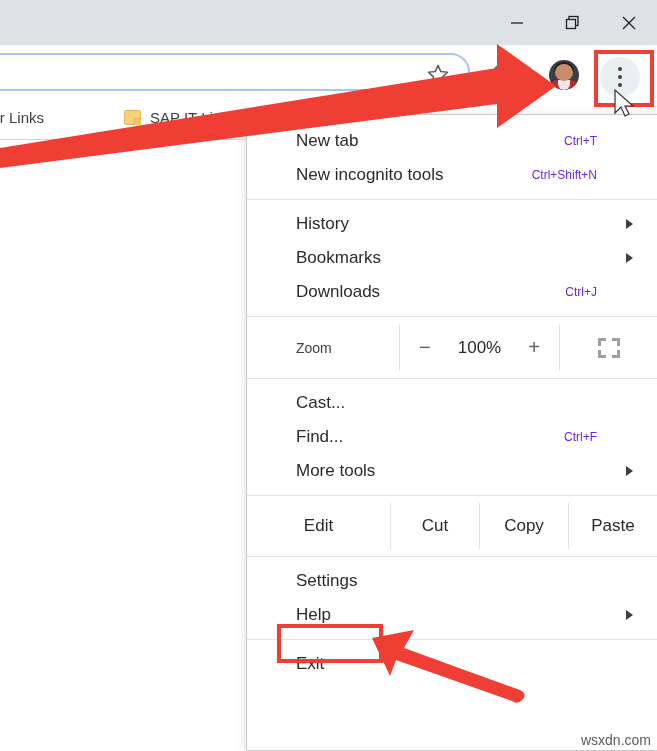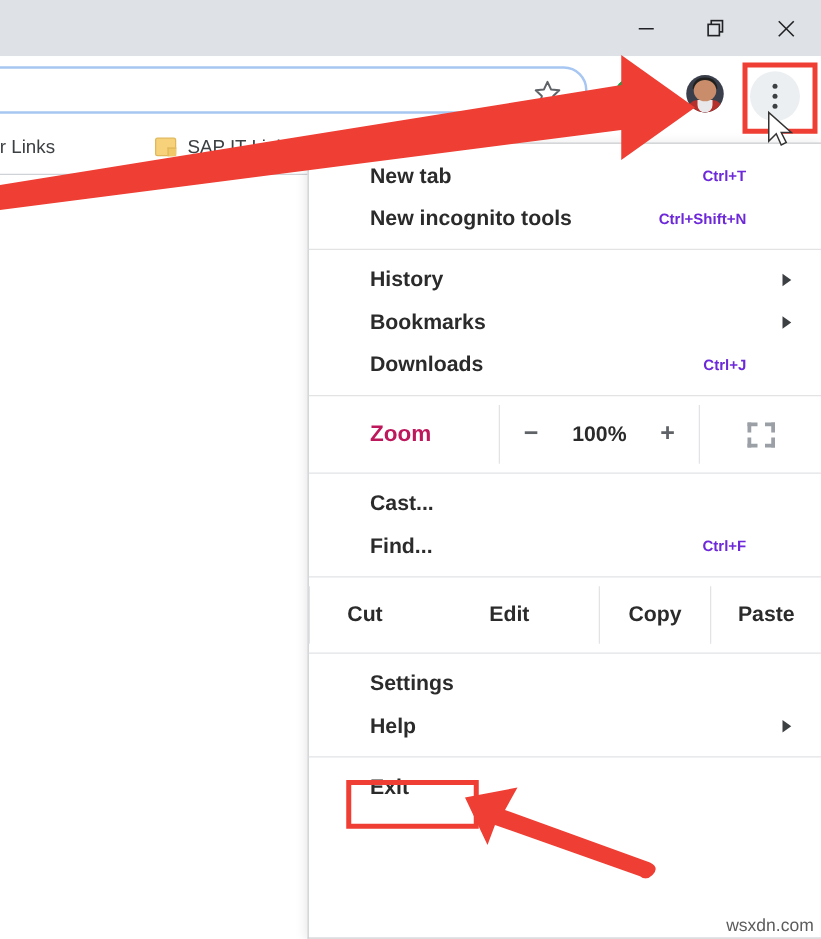--- a/index.html
+++ b/index.html
@@ -124,21 +124,20 @@
   }
 
   
   .menu {
     position: absolute; left: 246px; top: 114px;
     width: 411px; height: 637px;
     background: #ffffff;
     border: 1px solid #c8c9cb;
     border-right: none;
     box-shadow: 0 2px 10px rgba(0,0,0,0.13);
-    font-weight: bold;
   }
   .menu-sep { height: 1px; background: #e2e3e5; margin: 7px 0; }
 
   .mi {
     position: relative; height: 34px;
     display: flex; align-items: center;
     padding: 0 16px 0 49px;
     font-size: 17px; color: #2b2b2b;
   }
   .mi .label { flex: 0 0 auto; }
@@ -155,21 +154,21 @@
   }
 
   
   .zoom-row {
     display: flex; align-items: stretch; height: 47px;
   }
   .zoom-label {
     flex: 0 0 152px;
     display: flex; align-items: center;
     padding-left: 49px;
-    font-size: 18px; color: #be185d;
+    font-size: 14px; color: #404040;
   }
   .zoom-ctl {
     flex: 1 1 auto;
     display: flex; align-items: center; justify-content: center;
     gap: 27px;
     border-left: 1px solid #e2e3e5;
     border-right: 1px solid #e2e3e5;
     font-size: 17px; color: #2b2b2b;
   }
   .zoom-ctl .sign { font-size: 20px; color:#5f6368; }
@@ -329,26 +328,30 @@
 
     <div class="menu-sep"></div>
 
     <div class="mi">
       <span class="label">Cast...</span>
     </div>
     <div class="mi">
       <span class="label">Find...</span>
       <span class="accel">Ctrl+F</span>
     </div>
+    <div class="mi">
+      <span class="label">More tools</span>
+      <span class="arrow"></span>
+    </div>
 
     <div class="menu-sep"></div>
 
     <div class="edit-row">
+      <div class="edit-cell first">Edit</div>
       <div class="edit-cell rest">Cut</div>
-      <div class="edit-cell first">Edit</div>
       <div class="edit-cell rest">Copy</div>
       <div class="edit-cell rest">Paste</div>
     </div>
 
     <div class="menu-sep"></div>
 
     <div class="mi">
       <span class="label">Settings</span>
     </div>
     <div class="mi">

